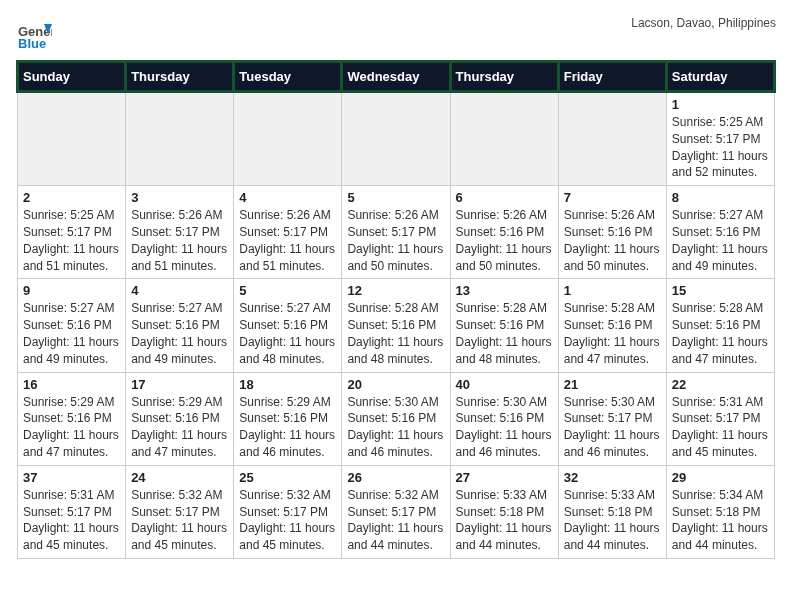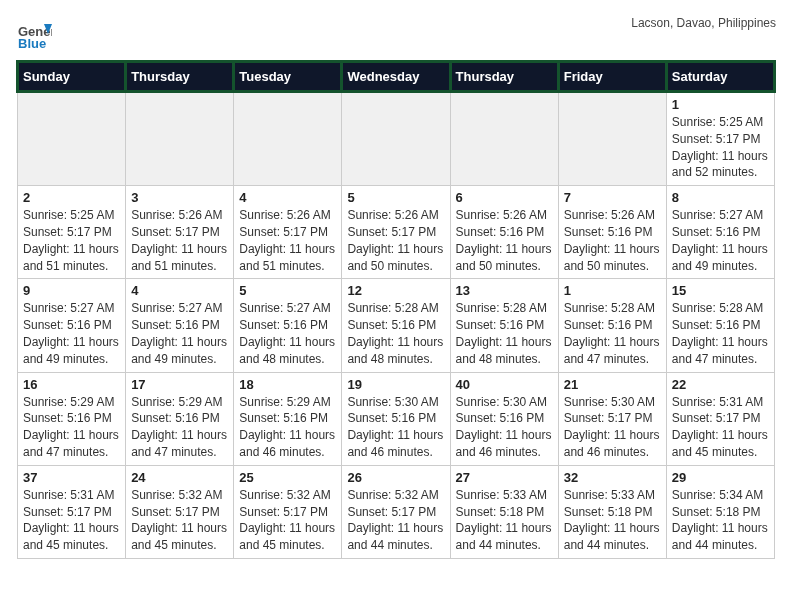--- a/index.html
+++ b/index.html
@@ -239,21 +239,21 @@
 and 47 minutes.</div>
         </td>
         <td>
           <div class="day-number">18</div>
           <div class="day-info" style="white-space: pre-line;">Sunrise: 5:29 AM
 Sunset: 5:16 PM
 Daylight: 11 hours
 and 46 minutes.</div>
         </td>
         <td>
-          <div class="day-number">19</div>
+          <div class="day-number">20</div>
           <div class="day-info" style="white-space: pre-line;">Sunrise: 5:30 AM
 Sunset: 5:16 PM
 Daylight: 11 hours
 and 46 minutes.</div>
         </td>
         <td>
           <div class="day-number">40</div>
           <div class="day-info" style="white-space: pre-line;">Sunrise: 5:30 AM
 Sunset: 5:16 PM
 Daylight: 11 hours

